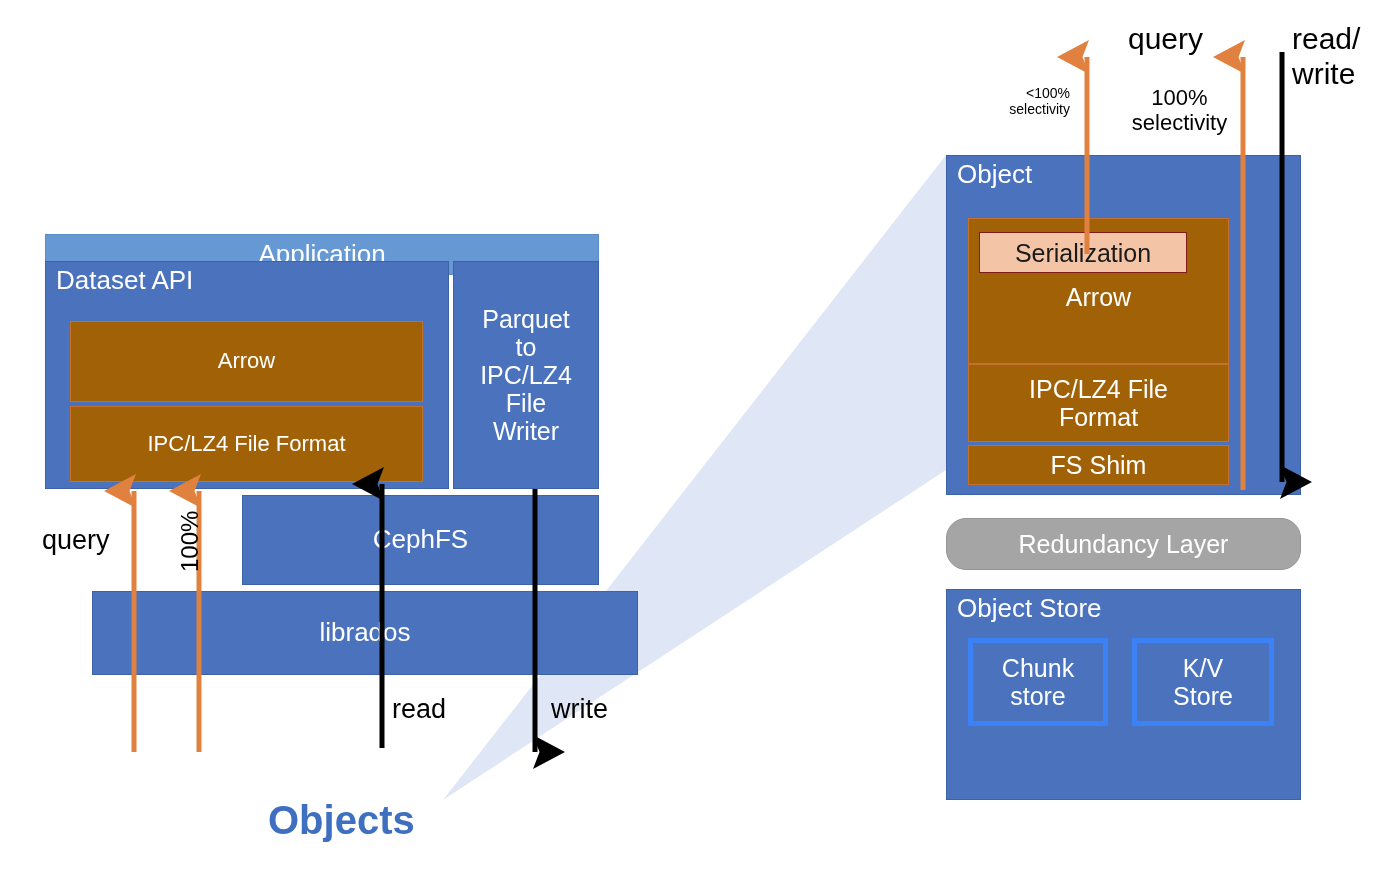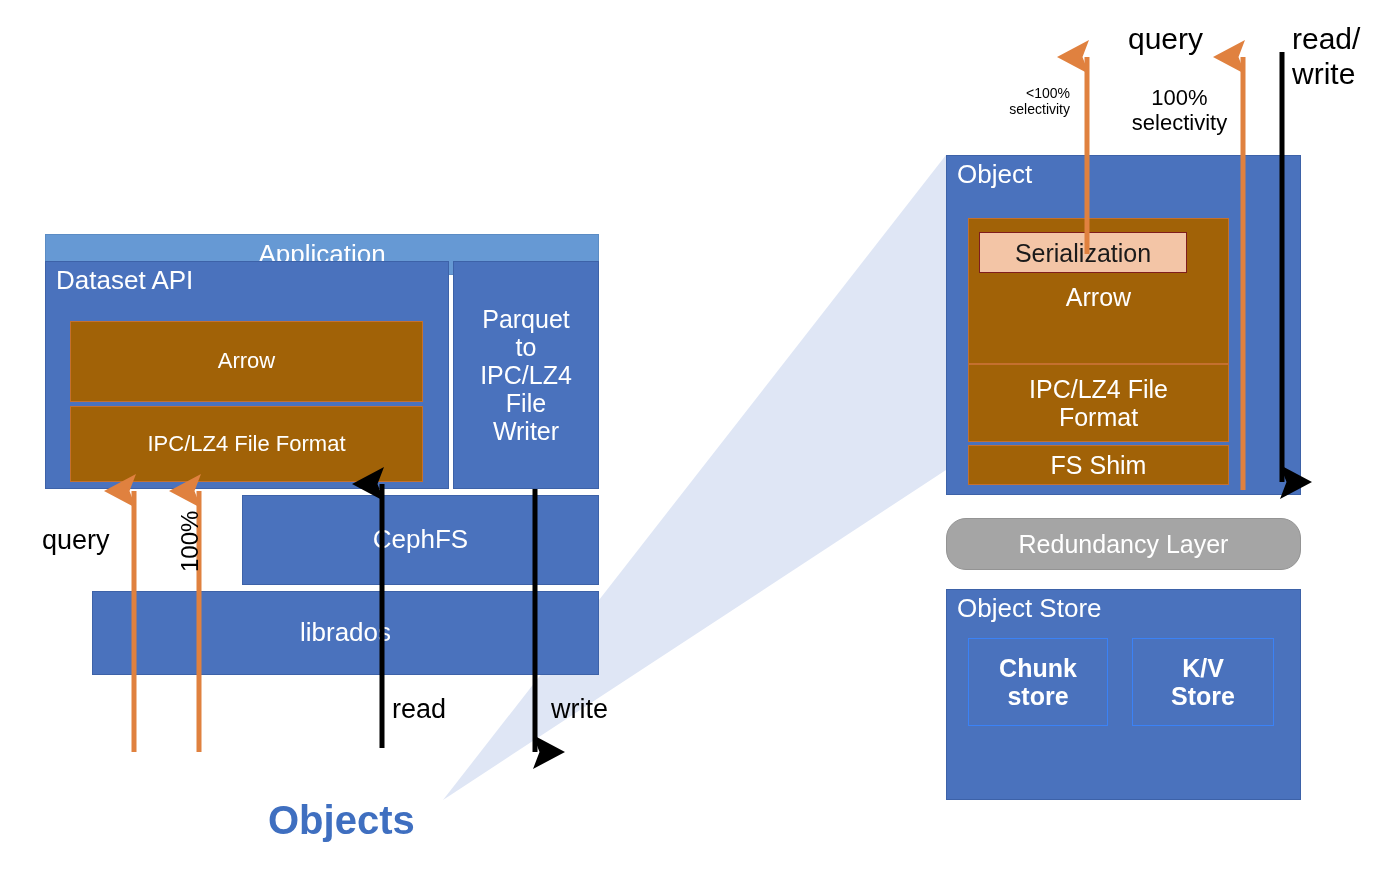--- a/index.html
+++ b/index.html
@@ -23,21 +23,21 @@
     justify-content: center;
     text-align: center;
     color: #ffffff;
     line-height: 1.12;
   }
   .blue      { background: #4a72bd; border: 1px solid #3d62a8; }
   .lightblue { background: #6699d4; border: 1px solid #5b8cc4; }
   .orange    { background: #a16207; border: 1px solid #c4702f; }
   .peach     { background: #f3c5a6; border: 1px solid #7f1d1d; color: #1a1a1a; }
   .grey      { background: #a5a5a5; border: 1px solid #949494; }
-  .nofill    { background: transparent; border: 1px solid #3b82f6; font-weight: bold; }
+  .nofill    { background: transparent; border: 5px solid #3b82f6; }
 
   .lbl-tl {
     align-items: flex-start;
     justify-content: flex-start;
     padding: 4px 0 0 10px;
     text-align: left;
   }
 
   .label {
     position: absolute;
@@ -109,21 +109,21 @@
 to
 IPC/LZ4
 File
 Writer</span>
   </div>
 
   <div class="box blue" style="left:242px; top:495px; width:357px; height:90px; font-size:26px;">
     <span>CephFS</span>
   </div>
 
-  <div class="box blue" style="left:92px; top:591px; width:507px; height:84px; font-size:26px;">
+  <div class="box blue" style="left:92px; top:591px; width:546px; height:84px; font-size:26px;">
     <span>librados</span>
   </div>
 
   <div class="box blue lbl-tl" style="left:946px; top:155px; width:355px; height:340px; font-size:26px;">
     <span>Object</span>
   </div>
 
   <div class="box orange" style="left:968px; top:218px; width:261px; height:146px; font-size:25px; align-items:flex-end; padding-bottom:52px;">
     <span>Arrow</span>
   </div>

